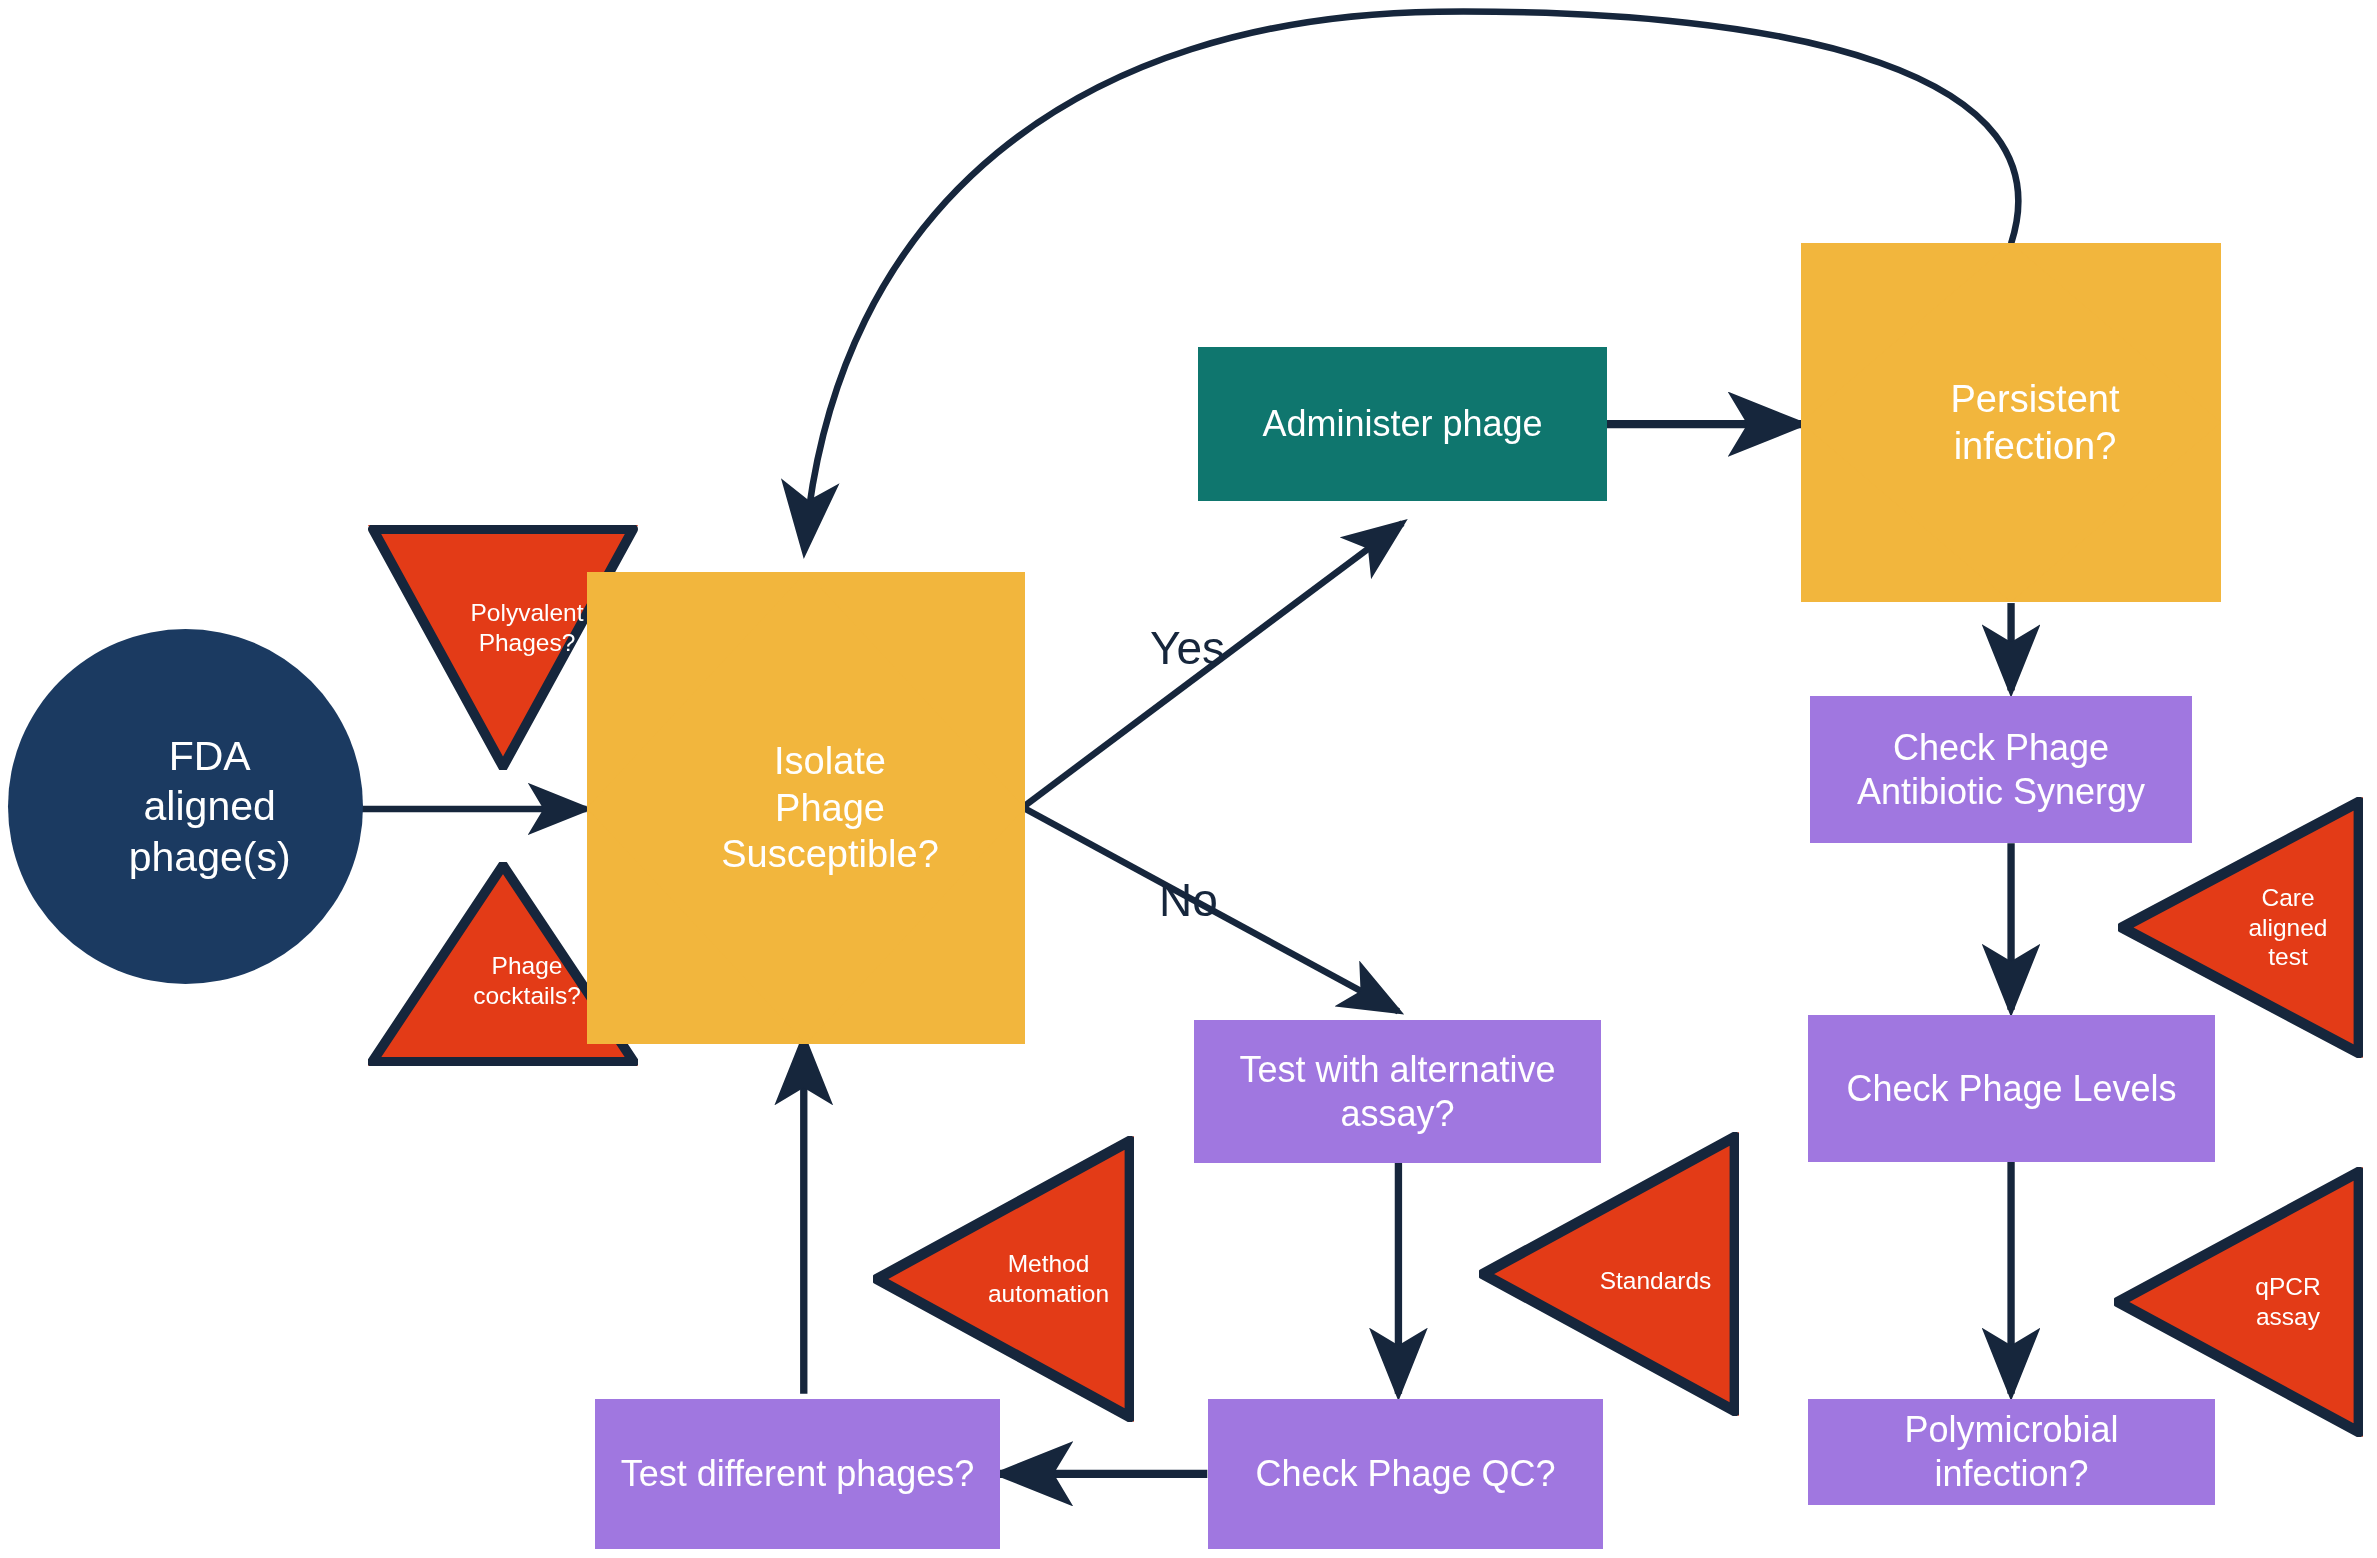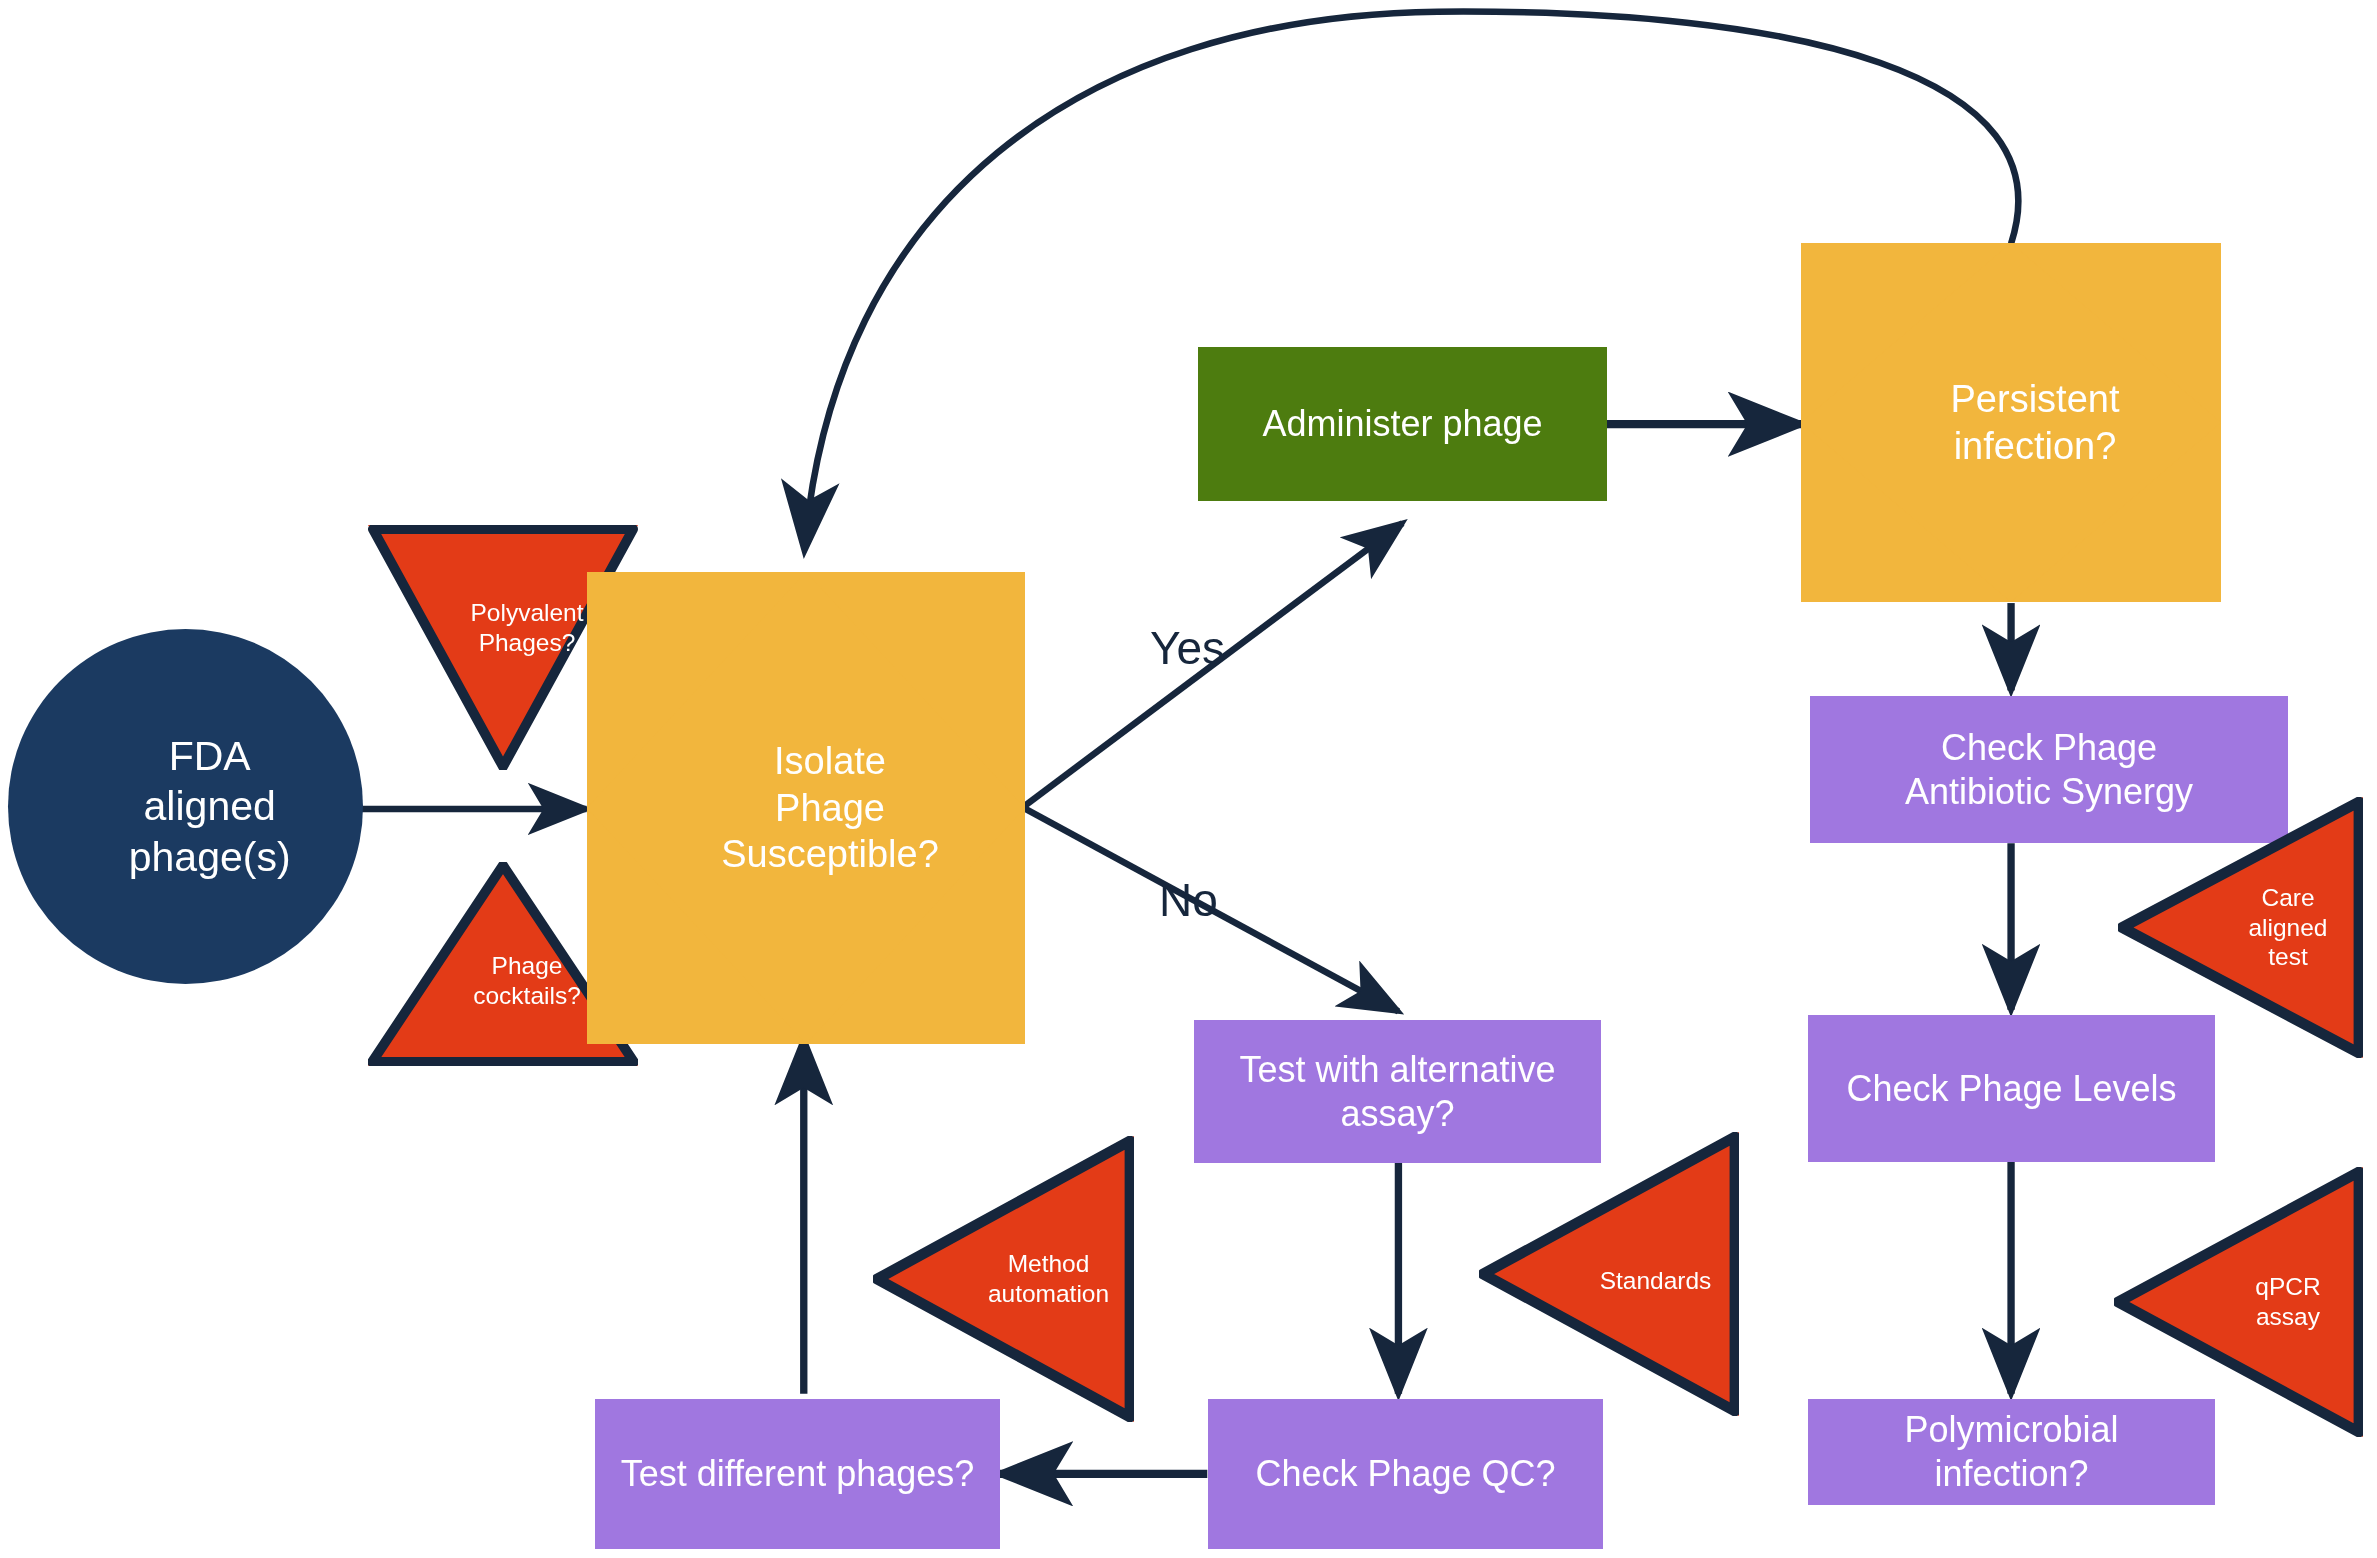--- a/index.html
+++ b/index.html
@@ -59,21 +59,21 @@
   .node-diamond .label {
     position: relative;
     z-index: 2;
     padding: 0 8.2px;
   }
   
   .node-rect {
     font-size: 36px;
     padding: 0 18px;
   }
-  .rect-blue  { background: #4d7c0f; }
+  .rect-blue  { background: #0f766e; }
   .rect-purple{ background: #a077e0; }
   
   .node-tri {
     font-size: 24.5px;
     color: #ffffff;
   }
   .tri-shape {
     position: absolute;
     left: 0; top: 0;
     width: 100%;
@@ -173,21 +173,21 @@
   <div class="node node-rect rect-blue" style="left:1198px; top:347px; width:409px; height:154px;">
     <span class="label">Administer phage</span>
   </div>
 
   <div class="node node-diamond" style="left:1801px; top:243px; width:420px; height:359px;">
     <span class="diamond-shape"></span>
     <span class="label">Persistent
 infection?</span>
   </div>
 
-  <div class="node node-rect rect-purple" style="left:1810px; top:696px; width:478px; height:147px;">
+  <div class="node node-rect rect-purple" style="left:1810px; top:696px; width:382px; height:147px;">
     <span class="label">Check Phage
 Antibiotic Synergy</span>
   </div>
 
   <div class="node node-tri tri-left" style="left:2118px; top:797px; width:245px; height:261px;">
     <span class="tri-shape"></span>
     <svg class="tri-outline" viewBox="0 0 300 320" preserveAspectRatio="none">
       <polygon points="5,160 295,6 295,314" fill="none" stroke="#16263c" stroke-width="13" stroke-linejoin="round"></polygon>
     </svg>
     <span class="label" style="margin-left:47px;">Care

